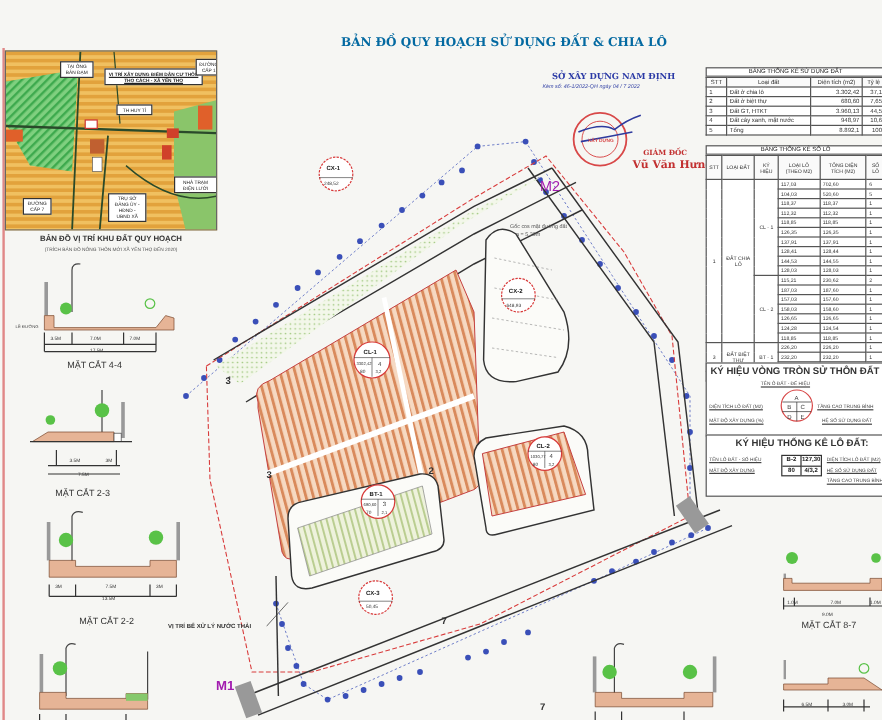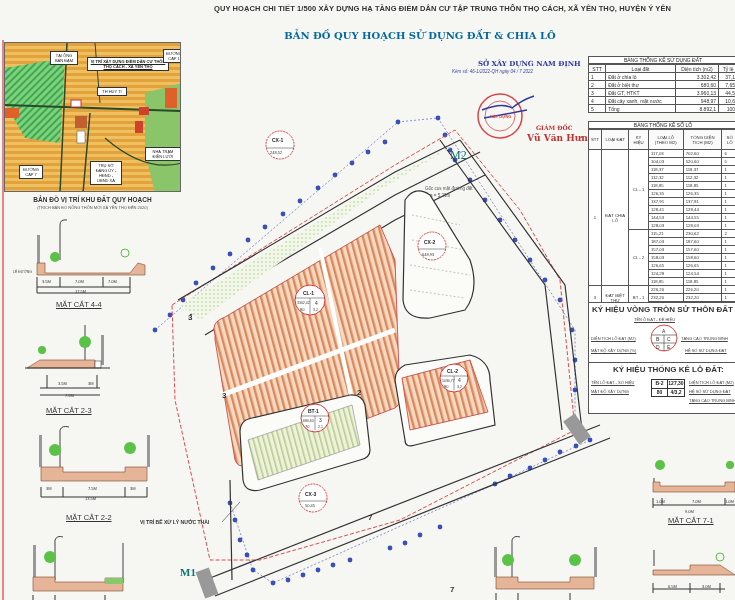--- a/index.html
+++ b/index.html
@@ -5,39 +5,38 @@
   * { box-sizing: border-box; margin: 0; padding: 0; }
   body { width: 735px; height: 600px; background: #f6f6f3; font-family: "Liberation Sans", sans-serif; color: #222; position: relative; overflow: hidden; }
   .abs { position: absolute; }
   .title-top { left: 150px; top: 4px; width: 585px; text-align: center; font-size: 7.5px; font-weight: bold; letter-spacing: 0.1px; color: #333; line-height: 10px; }
   .title-main { left: 200px; top: 30px; width: 440px; text-align: center; font-family: "DejaVu Serif", serif; font-size: 10px; font-weight: bold; color: #0369a1; }
   .border-left { left: 2px; top: 40px; width: 2px; height: 560px; background: #e08888; }
   .inset-map { left: 4px; top: 42px; width: 177px; height: 150px; border: 1px solid #666; overflow: hidden; background: #e8b650; }
   .inset-label { background: #fff; border: 1px solid #333; font-size: 4px; padding: 1px 2px; text-align: center; line-height: 5px; }
   .caption { font-size: 6.5px; font-weight: bold; color: #333; text-align: center; }
   .caption-sub { font-size: 4px; color: #555; text-align: center; }
-  .section-label { font-size: 7.5px; text-decoration: underline; color: #333; text-align: right; }
+  .section-label { font-size: 7.5px; color: #333; text-align: right; }
   .dim-text { font-size: 4px; color: #333; }
   table.stat { border-collapse: collapse; font-size: 5px; background: #fff; }
   table.stat td, table.stat th { border: 1px solid #555; padding: 0 2px; height: 8px; font-weight: normal; color: #333; }
   table.stat th { background: #fafafa; }
   .num { text-align: right; }
   .legend-box { border: 1px solid #555; background: #fff; }
   .legend-title { font-size: 8px; font-weight: bold; color: #333; }
   .legend-small { font-size: 4px; color: #444; text-decoration: underline; }
   .stamp-text { font-family: "DejaVu Serif", serif; font-weight: bold; color: #2b3aa6; }
   .red-text { font-family: "DejaVu Serif", serif; color: #c23030; font-weight: bold; }
-  .map-label { font-size: 9px; color: #0f766e; font-family: Liberation Serif, serif; }
+  .map-label { font-size: 9px; color: #a21caf; font-family: Liberation Sans, sans-serif; }
   .lot-circle text { font-family: "Liberation Sans", sans-serif; }
 </style>
 </head>
 <body>
 
 <div class="abs title-top">
-  <div>QUY HOẠCH CHI TIẾT 1/500 XÂY DỰNG HẠ TẦNG ĐIỂM DÂN CƯ TẬP TRUNG THÔN THỌ CÁCH, XÃ YÊN THỌ, HUYỆN Ý YÊN</div>
 </div>
 <div class="abs title-main">BẢN ĐỒ QUY HOẠCH SỬ DỤNG ĐẤT &amp; CHIA LÔ</div>
 <div class="abs border-left"></div>
 
 <div class="abs inset-map">
   <svg width="177" height="150" viewBox="0 0 177 150">
     <defs>
       <pattern id="stripesY" width="6" height="6" patternUnits="userSpaceOnUse" patternTransform="rotate(0)">
         <rect width="6" height="6" fill="#f0c060"></rect>
           <rect width="6" height="3" fill="#e2a23c"></rect>
@@ -139,21 +138,21 @@
   <circle cx="45" cy="22" r="6" fill="#59c247"></circle>
   <rect x="28" y="10" width="3" height="32" fill="#999"></rect>
   <line x1="118" y1="8" x2="118" y2="48" stroke="#444"></line>
   <path d="M28,42 L50,42 L50,47 L100,47 L100,43 L118,43 L118,56 L28,56 Z" fill="#e6b496" stroke="#7a4a30" stroke-width="0.6"></path>
   <rect x="100" y="43" width="18" height="6" fill="#86c96c"></rect>
   <line x1="28" y1="60" x2="28" y2="65" stroke="#333"></line>
     <line x1="50" y1="60" x2="50" y2="65" stroke="#333"></line>
     <line x1="100" y1="60" x2="100" y2="65" stroke="#333"></line>
 </svg>
 
-<div class="abs stamp-text" style="left:478px;top:59px;font-size:7px;">SỞ XÂY DỰNG NAM ĐỊNH</div>
+<div class="abs stamp-text" style="left:460px;top:59px;font-size:7px;">SỞ XÂY DỰNG NAM ĐỊNH</div>
 <div class="abs" style="left:452px;top:69px;font-size:4.5px;color:#3a48a8;font-style:italic;">Kèm số: 46-1/2022-QH ngày 04 / 7 2022</div>
 <svg class="abs" style="left:472px;top:90px;" width="70" height="50">
   <circle cx="28" cy="26" r="22" fill="none" stroke="#d84848" stroke-width="1.5"></circle>
   <circle cx="28" cy="26" r="15" fill="none" stroke="#d84848" stroke-width="0.8"></circle>
   <path d="M10,20 Q30,12 40,18 Q50,10 62,6 M12,28 Q35,24 55,20" stroke="#2e3a9e" stroke-width="1.4" fill="none"></path>
 </svg>
 <div class="abs" style="left:490px;top:114px;font-size:4px;color:#d84848;font-weight:bold;">XÂY DỰNG</div>
 <div class="abs red-text" style="left:536px;top:124px;font-size:6px;">GIÁM ĐỐC</div>
 <div class="abs red-text" style="left:527px;top:133px;font-size:9px;">Vũ Văn Hưng</div>
 
@@ -549,21 +548,21 @@
   <path d="M3,22 L10,22 L10,26 L75,26 L75,22 L85,22 L85,32 L3,32 Z" fill="#e6b496" stroke="#7a4a30" stroke-width="0.6"></path>
   <line x1="3" y1="38" x2="3" y2="48" stroke="#333"></line>
     <line x1="12" y1="38" x2="12" y2="45" stroke="#333"></line>
     <line x1="75" y1="38" x2="75" y2="45" stroke="#333"></line>
   <line x1="3" y1="45" x2="85" y2="45" stroke="#333"></line>
 </svg>
 <div class="abs dim-text" style="left:656px;top:499px;">1.0M</div>
 <div class="abs dim-text" style="left:692px;top:499px;">7.0M</div>
 <div class="abs dim-text" style="left:725px;top:499px;">1.0M</div>
 <div class="abs dim-text" style="left:685px;top:509px;">9.0M</div>
-<div class="abs section-label" style="left:668px;top:516px;">MẶT CẮT 7-1</div>
+<div class="abs section-label" style="left:668px;top:516px;">MẶT CẮT 8-7</div>
 
 <svg class="abs" style="left:490px;top:535px;" width="120" height="65">
   <line x1="22" y1="5" x2="22" y2="45" stroke="#444"></line>
   <path d="M22,5 Q24,0 30,2" stroke="#444" fill="none"></path>
   <circle cx="18" cy="25" r="6" fill="#59c247"></circle>
     <circle cx="85" cy="25" r="6" fill="#59c247"></circle>
   <rect x="4" y="12" width="3" height="30" fill="#999"></rect>
     <rect x="104" y="12" width="3" height="30" fill="#999"></rect>
   <path d="M6,42 L28,42 L28,47 L80,47 L80,42 L104,42 L104,54 L6,54 Z" fill="#e6b496" stroke="#7a4a30" stroke-width="0.6"></path>
   <line x1="6" y1="58" x2="6" y2="65" stroke="#333"></line>

